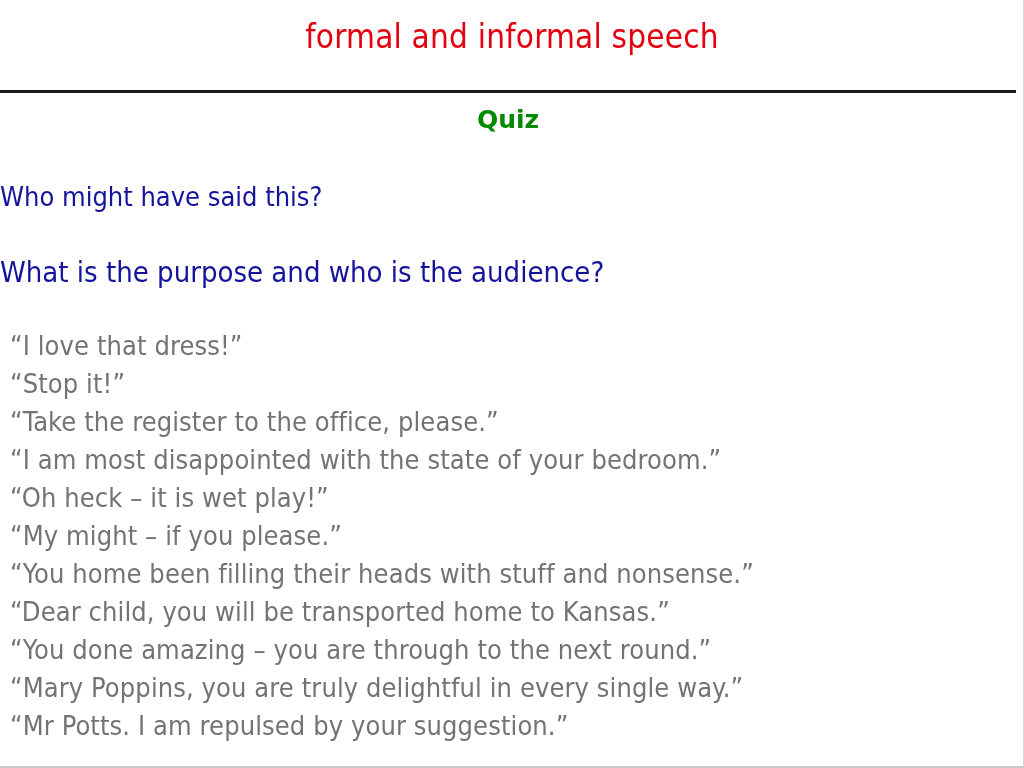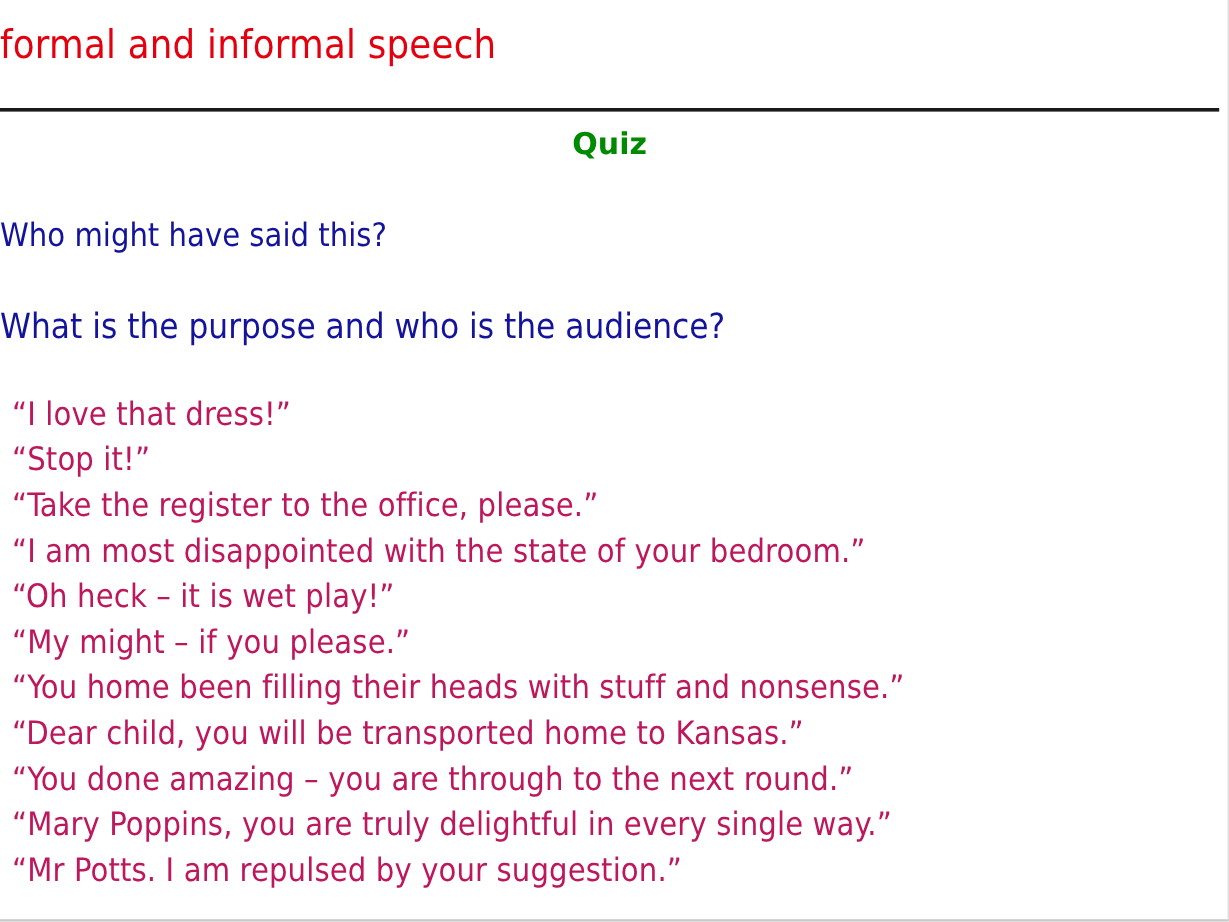--- a/index.html
+++ b/index.html
@@ -24,21 +24,21 @@
     border-right: 1px solid #d8d8d8;
     border-bottom: 2px solid #c9c9c9;
   }
 
   
   .slide-title {
     position: absolute;
     top: 17px;
     left: 0;
     width: 1024px;
-    text-align: left;
+    text-align: center;
     color: #e4000e;
     font-family: "DejaVu Sans Condensed", "Liberation Sans Narrow", "Liberation Sans", sans-serif;
     font-size: 33px;
     font-weight: 400;
     letter-spacing: 0.2px;
     line-height: 40px;
     white-space: nowrap;
   }
 
   
@@ -88,21 +88,21 @@
   }
 
   
   .quote-list {
     position: absolute;
     top: 327px;
     left: 10px;
     width: 1000px;
   }
   .quote-line {
-    color: #be185d;
+    color: #737373;
     font-family: "DejaVu Sans Condensed", "Liberation Sans Narrow", "Liberation Sans", sans-serif;
     font-size: 27px;
     font-weight: 400;
     line-height: 38px;
     height: 38px;
     letter-spacing: 0.1px;
     white-space: nowrap;
   }
 </style>
 </head>

